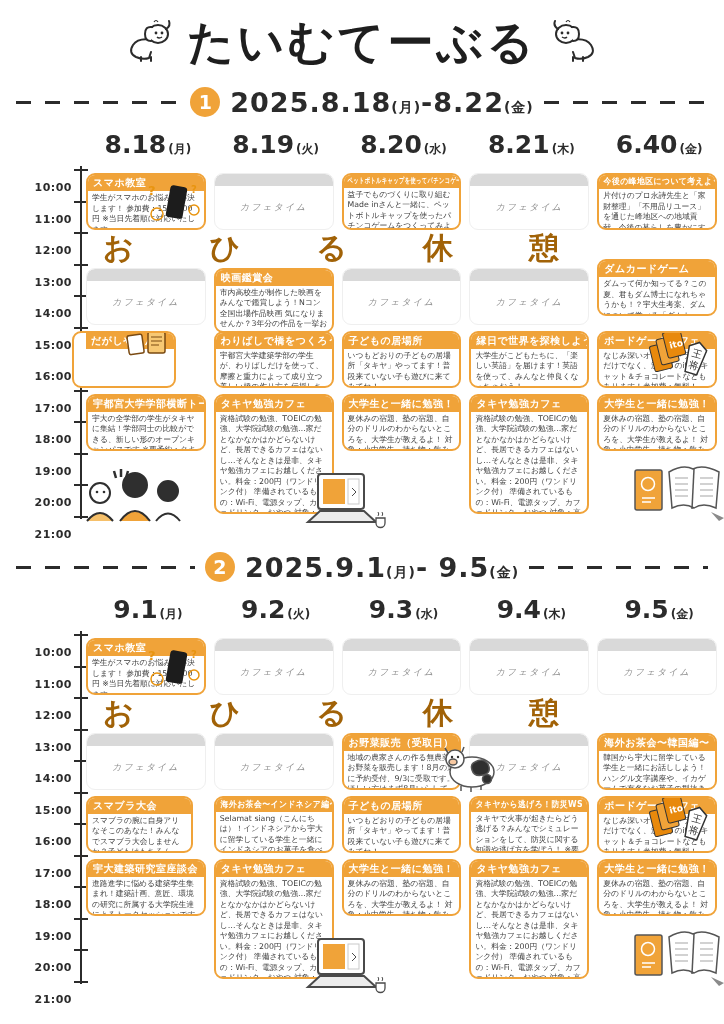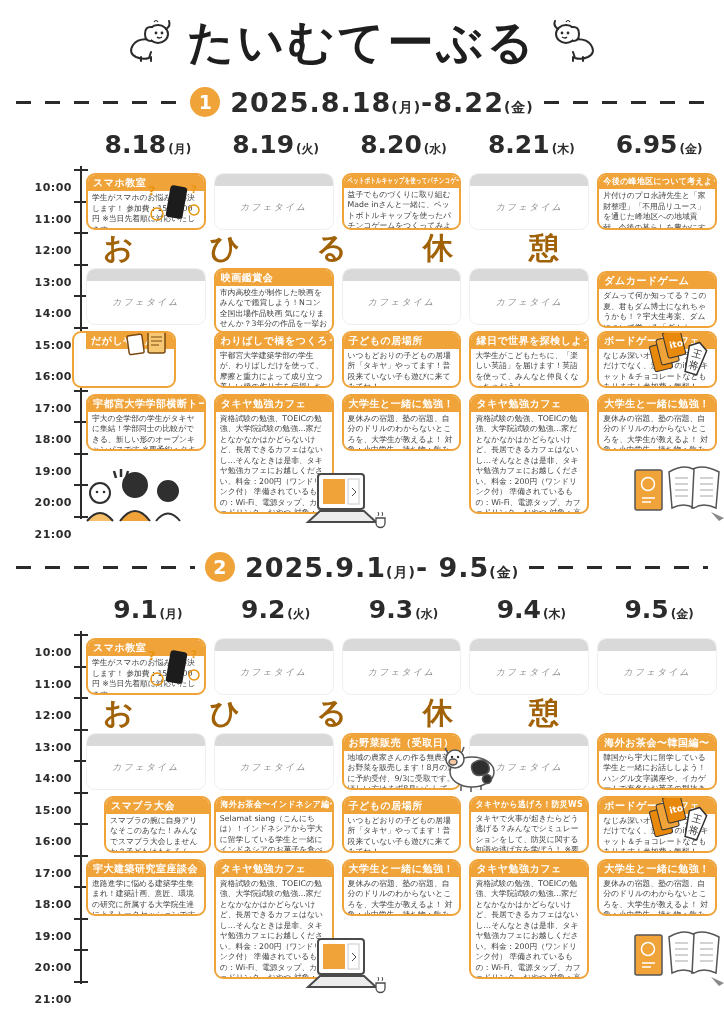--- a/index.html
+++ b/index.html
@@ -111,21 +111,21 @@
       </div>
       <div class="day">
         <span class="num">8.20</span>
         <span class="dow">(水)</span>
       </div>
       <div class="day">
         <span class="num">8.21</span>
         <span class="dow">(木)</span>
       </div>
       <div class="day">
-        <span class="num">6.95</span>
+        <span class="num">6.40</span>
         <span class="dow">(金)</span>
       </div>
     </div>
   <div class="grid">
       <div class="axis-line"></div>
       <div class="tick" style="top: -1px;"></div>
       <div class="time" style="top: 0px;">10:00</div>
       <div class="tick" style="top: 30.5px;"></div>
       <div class="time" style="top: 31.5px;">11:00</div>
       <div class="tick" style="top: 62px;"></div>
@@ -185,21 +185,21 @@
         <div class="card-body">市内高校生が制作した映画をみんなで鑑賞しよう！Nコン全国出場作品映画 気になりませんか？3年分の作品を一挙お届け！</div>
       </div>
       <div class="cafe" style="left: 341.6px; top: 97.5px; width: 119.8px; height: 57px;">
         <div class="cafe-bar"></div>
         <div class="cafe-label">カフェタイム</div>
       </div>
       <div class="cafe" style="left: 469.4px; top: 97.5px; width: 119.8px; height: 57px;">
         <div class="cafe-bar"></div>
         <div class="cafe-label">カフェタイム</div>
       </div>
-      <div class="card" style="left: 597.2px; top: 101px; width: 119.8px; height: 57px;">
+      <div class="card" style="left: 597.2px; top: 89px; width: 119.8px; height: 57px;">
         <div class="card-header">ダムカードゲーム</div>
         <div class="card-body">ダムって何か知ってる？この夏、君もダム博士になれちゃうかも！？宇大生考案、ダムについて学べる「ダムカード」を使ったカードゲームを開催！</div>
       </div>
       <div class="card" style="left: 72px; top: 160.5px; width: 104px; height: 57px; padding-left: 12px;">
         <div class="card-header">だがしやさん</div>
         <span class="card-icon" style="right: 3px; top: -4px;"><svg width="46" height="28" viewBox="0 0 46 28">
             <g stroke="#7a4a12" stroke-width="1.5">
               <rect x="3" y="6" width="15" height="19" rx="2" fill="#fff" transform="rotate(-8 10 15)"></rect>
               <rect x="23" y="3" width="17" height="21" rx="2" fill="#F7C873"></rect>
               <path d="M26 8 h11 M26 12 h11 M26 16 h8" stroke="#7a4a12" stroke-width="1"></path>
@@ -394,21 +394,21 @@
         <div class="card-body">地域の農家さんの作る無農薬お野菜を販売します！8月の週に予約受付、9/3に受取です。ほしい方はまず8月いらしてください♪</div>
       </div>
       <div class="cafe" style="left: 469.4px; top: 97.5px; width: 119.8px; height: 57px;">
         <div class="cafe-bar"></div>
         <div class="cafe-label">カフェタイム</div>
       </div>
       <div class="card" style="left: 597.2px; top: 97.5px; width: 119.8px; height: 57px;">
         <div class="card-header">海外お茶会〜韓国編〜</div>
         <div class="card-body">韓国から宇大に留学している学生と一緒にお話ししよう！ハングル文字講座や、イカゲームで有名なお菓子の型抜きゲームをやってみよう！</div>
       </div>
-      <div class="card" style="left: 86px; top: 160.5px; width: 107px; height: 57px; margin-left: 18px;">
+      <div class="card" style="left: 86px; top: 160.5px; width: 107px; height: 57px;">
         <div class="card-header">スマブラ大会</div>
         <div class="card-body">スマブラの腕に自身アリなそこのあなた！みんなでスマブラ大会しませんか？子どもはもちろん、大人げない大人も参加歓迎♪</div>
       </div>
       <div class="card" style="left: 213.8px; top: 160.5px; width: 119.8px; height: 57px;">
         <div class="card-header small">海外お茶会〜インドネシア編〜</div>
         <div class="card-body">Selamat siang（こんにちは）！インドネシアから宇大に留学している学生と一緒にインドネシアのお菓子を食べてみよう</div>
       </div>
       <div class="card" style="left: 341.6px; top: 160.5px; width: 119.8px; height: 57px;">
         <div class="card-header">子どもの居場所</div>
         <div class="card-body">いつもどおりの子どもの居場所「タキヤ」やってます！普段来ていない子も遊びに来てみてね！</div>

